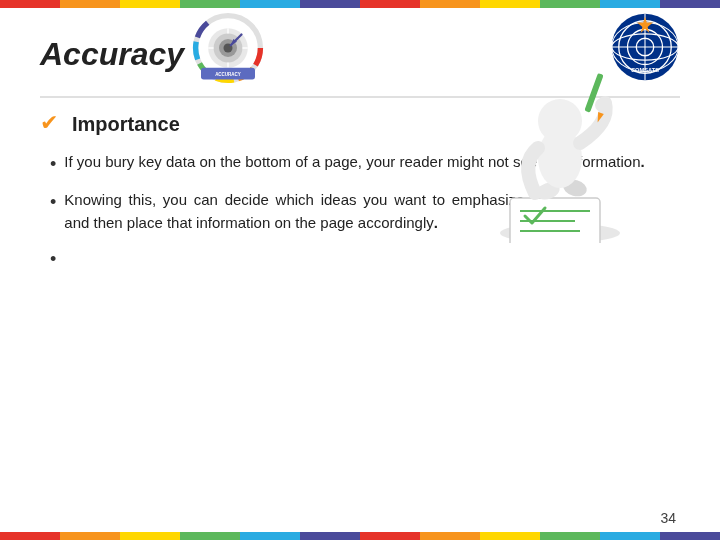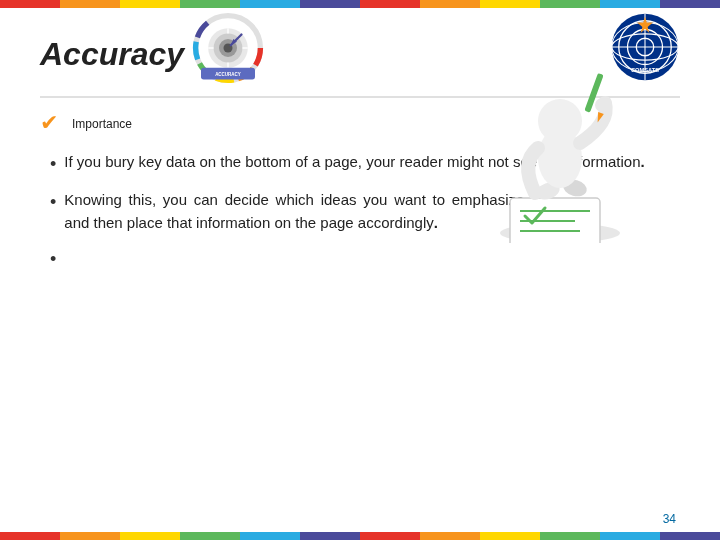--- a/index.html
+++ b/index.html
@@ -99,22 +99,22 @@
 
     .check-icon {
       width: 24px;
       height: 24px;
       color: #f7941d;
       font-size: 22px;
       line-height: 1;
     }
 
     .importance-label {
-      font-size: 12px;
-      font-weight: normal;
+      font-size: 20px;
+      font-weight: bold;
       color: #222;
     }
 
     
     .bullet-section {
       padding-left: 10px;
     }
 
     .bullet-item {
       display: flex;
@@ -149,22 +149,22 @@
       bottom: 50px;
       width: 160px;
       height: 180px;
     }
 
     
     .page-number {
       position: absolute;
       bottom: 14px;
       right: 44px;
-      font-size: 12px;
-      color: #0369a1;
+      font-size: 14px;
+      color: #404040;
     }
 
     
     .c1 { background: #e63329; }
     .c2 { background: #f7941d; }
     .c3 { background: #ffd700; }
     .c4 { background: #5cb85c; }
     .c5 { background: #29abe2; }
     .c6 { background: #4a4a9a; }
     .c7 { background: #e63329; }

